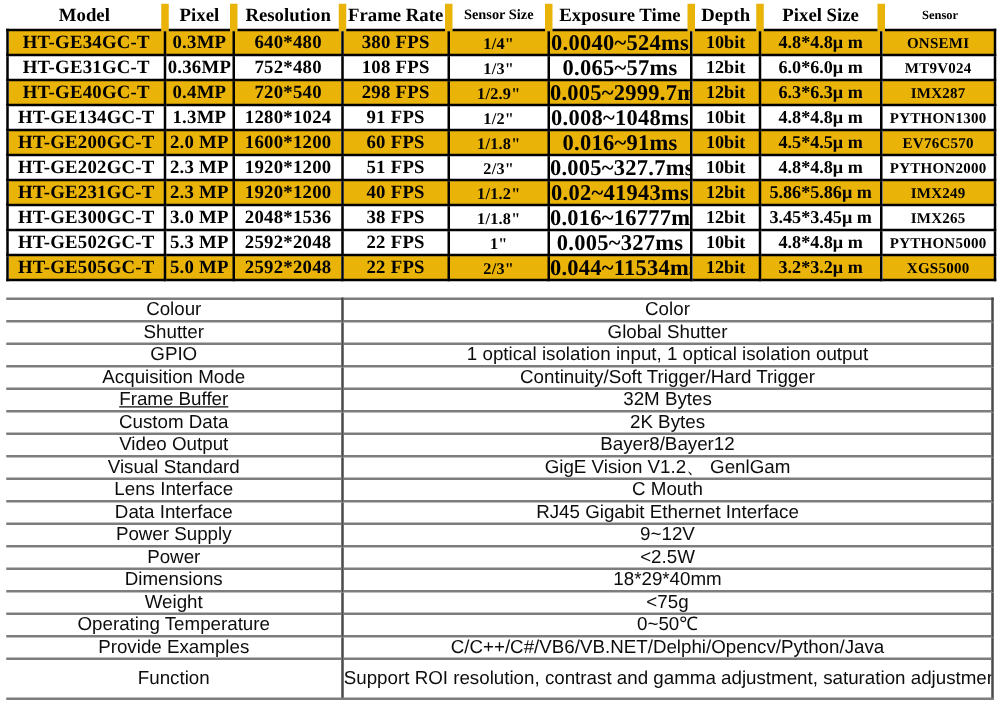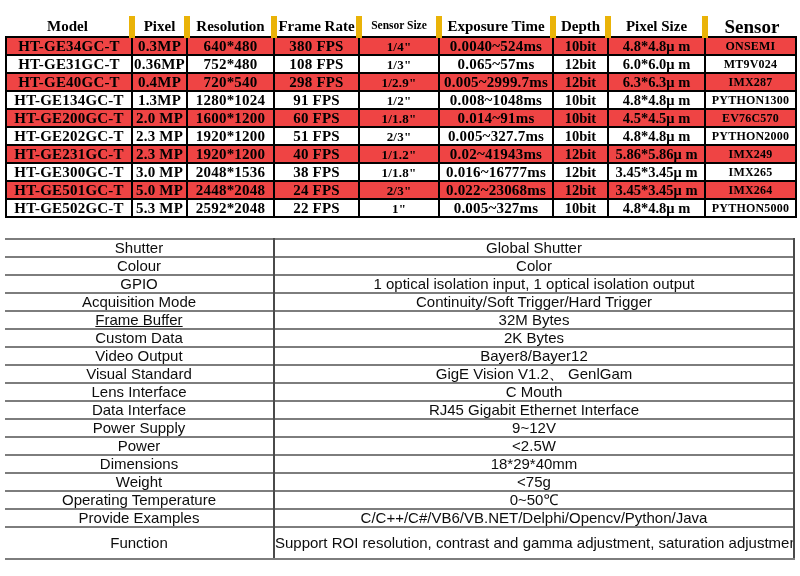--- a/index.html
+++ b/index.html
@@ -5,47 +5,47 @@
   html, body { margin:0; padding:0; }
   body {
     width:800px; height:576px;
     background:#ffffff;
     position:relative;
     font-family:"Liberation Sans", sans-serif;
     overflow:hidden;
   }
   
   #spec-table {
-    position:absolute; left:5px; top:16px; width:790px;
+    position:absolute; left:5px; top:3px; width:790px;
     border-collapse:collapse; table-layout:fixed;
     font-family:"Liberation Serif", serif;
     font-weight:bold; color:#000; text-align:center;
   }
   #spec-table th {
     border-left:6px solid #eab308; border-right:1px solid #8a8a8a;
     border-top:none; border-bottom:none;
     height:20px; font-size:15px; padding:0; line-height:1;
     background:#ffffff; font-weight:bold;
   }
   #spec-table th:first-child { border-left:none; }
   #spec-table th:last-child  { border-right:none; }
   #spec-table td {
     border:2px solid #000;
     height:16px; padding:0; line-height:1;
     font-size:15px; letter-spacing:0.2px;
     background:#ffffff;
     white-space:nowrap; overflow:hidden;
   }
-  #spec-table tr.shaded td { background:#ef4444; }
+  #spec-table tr.shaded td { background:#eab308; }
   #spec-table th.c4 { font-size:11.5px; }
   #spec-table td.c4 { font-size:13px; }
-  #spec-table td.c5 { font-size:15px; }
+  #spec-table td.c5 { font-size:18px; }
   #spec-table td.c6 { font-size:14.5px; letter-spacing:0; }
   #spec-table td.c7 { font-size:14.5px; letter-spacing:0; }
-  #spec-table th.c8 { font-size:19px; }
+  #spec-table th.c8 { font-size:10px; }
   #spec-table td.c8 { font-size:12px; }
   
   #detail-table {
     position:absolute; left:5px; top:238px; width:790px;
     border-collapse:collapse; table-layout:fixed;
     font-family:"Liberation Sans", sans-serif;
     font-size:15px; color:#0d0d0d; text-align:center;
   }
   #detail-table td {
     border-top:2px solid #7d7d7d;
@@ -131,21 +131,21 @@
         <td class="c6">10bit</td>
         <td class="c7">4.8*4.8μ m</td>
         <td class="c8">PYTHON1300</td>
       </tr>
       <tr class="shaded">
         <td class="c0">HT-GE200GC-T</td>
         <td class="c1">2.0 MP</td>
         <td class="c2">1600*1200</td>
         <td class="c3">60 FPS</td>
         <td class="c4">1/1.8"</td>
-        <td class="c5">0.014~91ms</td>
+        <td class="c5">0.016~91ms</td>
         <td class="c6">10bit</td>
         <td class="c7">4.5*4.5μ m</td>
         <td class="c8">EV76C570</td>
       </tr>
       <tr>
         <td class="c0">HT-GE202GC-T</td>
         <td class="c1">2.3 MP</td>
         <td class="c2">1920*1200</td>
         <td class="c3">51 FPS</td>
         <td class="c4">2/3"</td>
@@ -169,54 +169,54 @@
         <td class="c0">HT-GE300GC-T</td>
         <td class="c1">3.0 MP</td>
         <td class="c2">2048*1536</td>
         <td class="c3">38 FPS</td>
         <td class="c4">1/1.8"</td>
         <td class="c5">0.016~16777ms</td>
         <td class="c6">12bit</td>
         <td class="c7">3.45*3.45μ m</td>
         <td class="c8">IMX265</td>
       </tr>
-      <tr class="shaded">
-        <td class="c0">HT-GE501GC-T</td>
-        <td class="c1">5.0 MP</td>
-        <td class="c2">2448*2048</td>
-        <td class="c3">24 FPS</td>
-        <td class="c4">2/3"</td>
-        <td class="c5">0.022~23068ms</td>
-        <td class="c6">12bit</td>
-        <td class="c7">3.45*3.45μ m</td>
-        <td class="c8">IMX264</td>
-      </tr>
       <tr>
         <td class="c0">HT-GE502GC-T</td>
         <td class="c1">5.3 MP</td>
         <td class="c2">2592*2048</td>
         <td class="c3">22 FPS</td>
         <td class="c4">1"</td>
         <td class="c5">0.005~327ms</td>
         <td class="c6">10bit</td>
         <td class="c7">4.8*4.8μ m</td>
         <td class="c8">PYTHON5000</td>
       </tr>
+      <tr class="shaded">
+        <td class="c0">HT-GE505GC-T</td>
+        <td class="c1">5.0 MP</td>
+        <td class="c2">2592*2048</td>
+        <td class="c3">22 FPS</td>
+        <td class="c4">2/3"</td>
+        <td class="c5">0.044~11534ms</td>
+        <td class="c6">12bit</td>
+        <td class="c7">3.2*3.2μ m</td>
+        <td class="c8">XGS5000</td>
+      </tr>
     </tbody>
 </table>
 
 <table id="detail-table">
   <tbody id="detail-body">
       <tr>
+        <td class="label" style="width: 268px;">Colour</td>
+        <td class="value">Color</td>
+      </tr>
+      <tr>
         <td class="label" style="width: 268px;">Shutter</td>
         <td class="value">Global Shutter</td>
-      </tr>
-      <tr>
-        <td class="label" style="width: 268px;">Colour</td>
-        <td class="value">Color</td>
       </tr>
       <tr>
         <td class="label" style="width: 268px;">GPIO</td>
         <td class="value">1 optical isolation input, 1 optical isolation output</td>
       </tr>
       <tr>
         <td class="label" style="width: 268px;">Acquisition Mode</td>
         <td class="value">Continuity/Soft Trigger/Hard Trigger</td>
       </tr>
       <tr>

